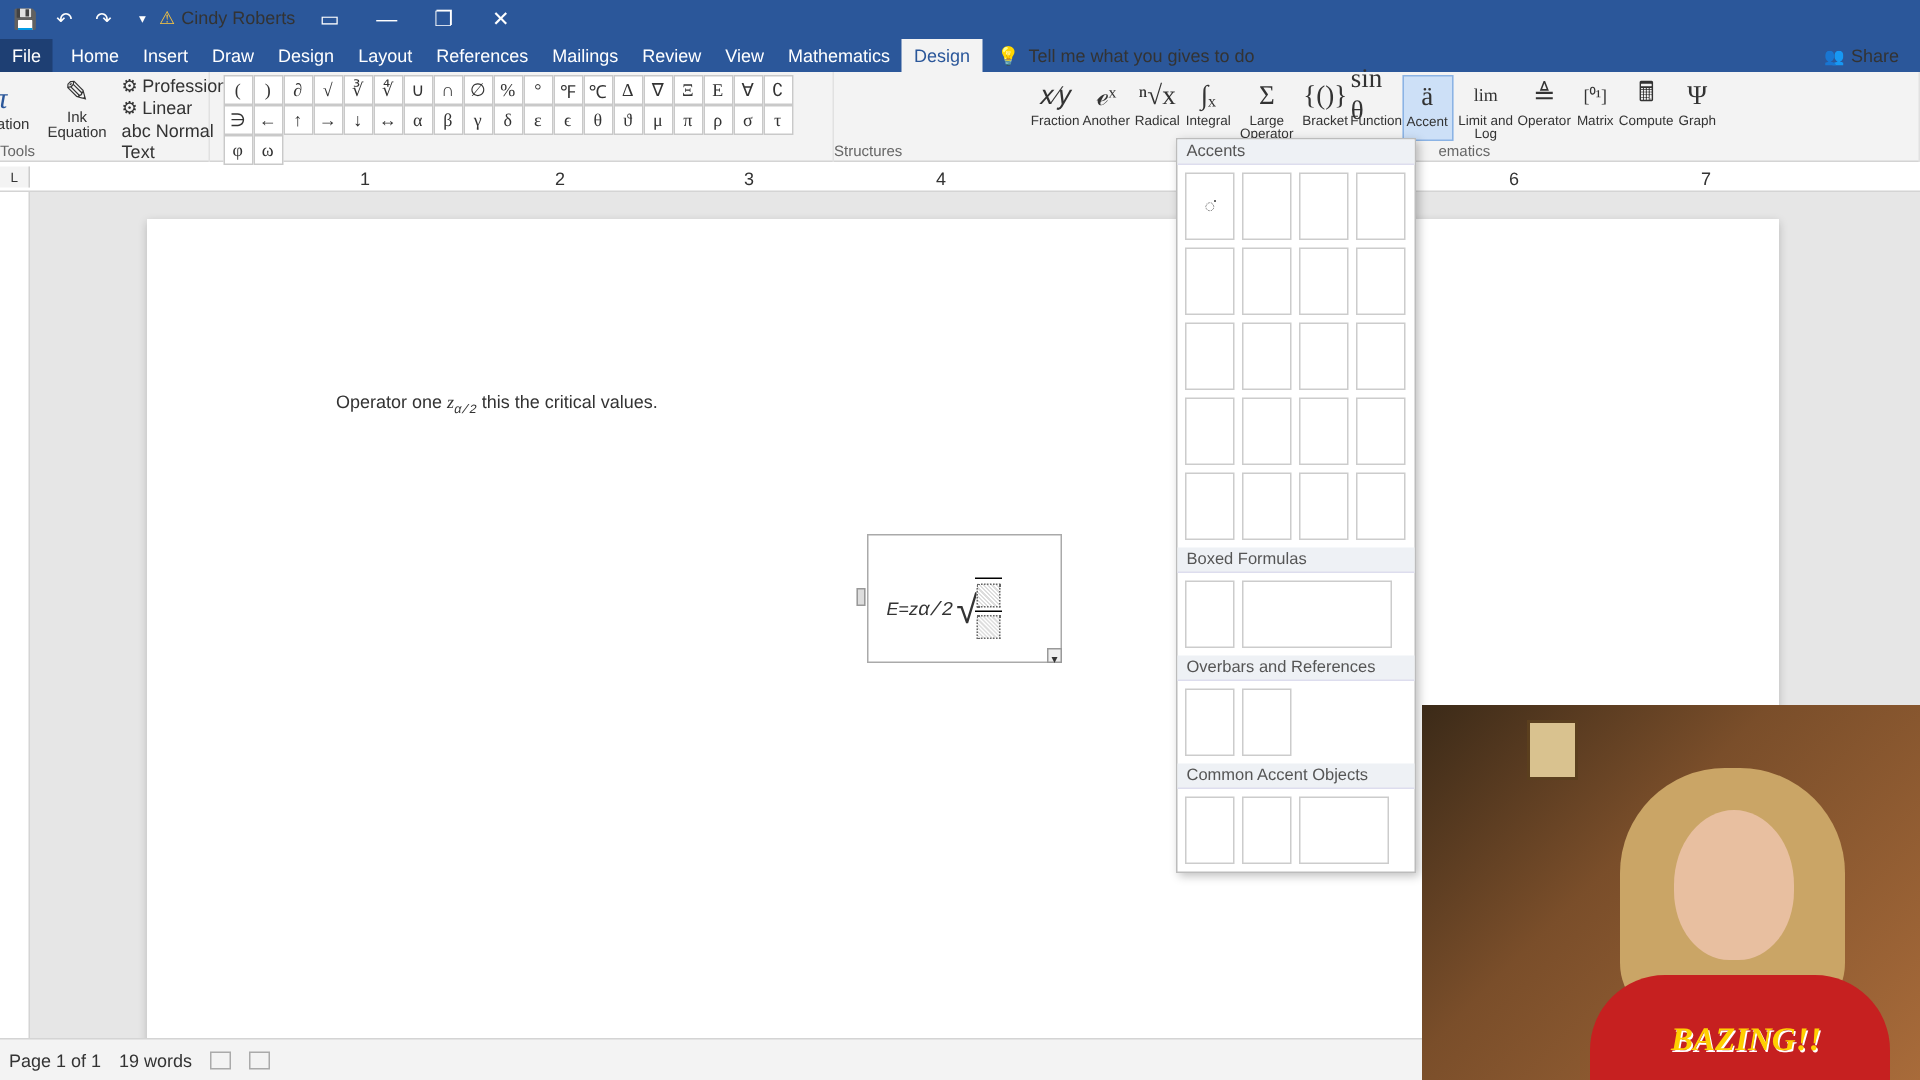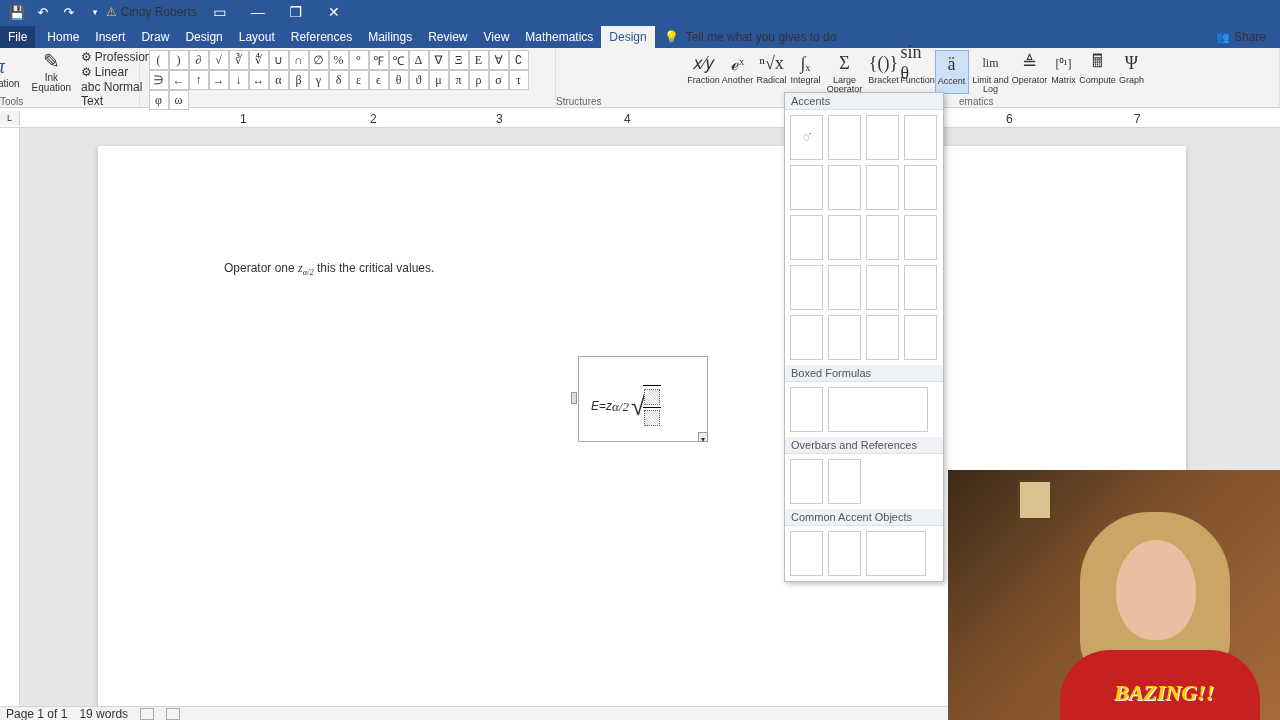--- a/index.html
+++ b/index.html
@@ -47,21 +47,21 @@
 .ruler-corner{width:20px;height:14px;border-right:1px solid #ccc;background:#f3f3f3;font-size:9px;display:flex;align-items:center;justify-content:center}
 .ruler{flex:1;height:14px;background:#fff;position:relative;font-size:9px;color:#666}
 .ruler .n{position:absolute;top:1px}
 
 
 .doc-area{position:absolute;top:128px;left:0;right:0;bottom:14px;background:#e6e6e6;overflow:hidden}
 .vruler{position:absolute;left:0;top:0;width:20px;bottom:0;background:#fff;border-right:1px solid #d4d4d4}
 .page{position:absolute;left:98px;top:18px;width:1088px;height:1400px;background:#fff;box-shadow:0 2px 6px rgba(0,0,0,.2)}
 .page-content{padding:112px 126px;font-family:"Calibri",sans-serif;font-size:19px;color:#000;line-height:1.8}
 .eq-sigma{font-family:"Cambria Math",serif;font-style:italic}
-.eq-sub{font-size:.7em;vertical-align:sub;font-family:Liberation Serif, serif;font-style:italic}
+.eq-sub{font-size:.7em;vertical-align:sub;font-family:Liberation Mono, monospace;font-style:italic}
 
 .eq-box{position:absolute;left:480px;top:210px;width:130px;height:86px;border:1px solid #aaa;background:#fff}
 .eq-box .handle{position:absolute;left:-8px;top:35px;width:6px;height:12px;background:#ddd;border:1px solid #999}
 .eq-box .dd{position:absolute;right:-1px;bottom:-1px;width:10px;height:10px;border:1px solid #999;background:#eee;font-size:8px;text-align:center}
 .eq-box .eq{position:absolute;left:12px;top:26px;font-family:"Cambria Math",serif;font-size:20px;font-style:italic;display:flex;align-items:center}
 .eq-box .radical{display:inline-flex;align-items:center;margin-left:2px}
 .eq-box .root{font-size:26px;font-style:normal}
 .eq-box .ph{width:16px;height:16px;border:1px dotted #666;margin:2px auto;background:repeating-linear-gradient(45deg,#ddd,#ddd 1px,#fff 1px,#fff 2px)}
 
 
@@ -76,21 +76,21 @@
 
 .webcam{position:absolute;right:0;bottom:0;width:332px;height:250px;background:linear-gradient(135deg,#3b2a18,#7a4e2a 40%,#a86b3a);z-index:60}
 .webcam .frame{position:absolute;left:70px;top:10px;width:34px;height:40px;background:#d9c28f;border:2px solid #5b3f1e}
 .webcam .person{position:absolute;right:30px;bottom:0;width:200px;height:220px}
 .webcam .hair{position:absolute;top:12px;left:30px;width:150px;height:170px;background:#caa566;border-radius:70px 70px 40px 40px}
 .webcam .face{position:absolute;top:40px;left:66px;width:80px;height:100px;background:#e8bfa0;border-radius:50% 50% 46% 46%}
 .webcam .shirt{position:absolute;bottom:0;left:10px;width:200px;height:70px;background:#c62020;border-radius:50px 50px 0 0}
 .webcam .txt{position:absolute;bottom:14px;left:54px;font-family:Georgia,serif;font-weight:bold;font-size:22px;color:#ffcf00;font-style:italic;text-shadow:1px 1px #fff}
 
 
-.status-bar{position:absolute;left:0;right:0;bottom:0;height:14px;background:#f3f3f3;border-top:1px solid #d4d4d4;display:flex;align-items:center;font-size:10px;color:#555;padding:0 6px;gap:12px}
+.status-bar{position:absolute;left:0;right:0;bottom:0;height:28px;background:#f3f3f3;border-top:1px solid #d4d4d4;display:flex;align-items:center;font-size:10px;color:#555;padding:0 6px;gap:12px}
 .status-bar .sb-icon{width:14px;height:12px;border:1px solid #aaa}
 </style>
 </head>
 <body>
 
 <div class="title-bar">
   <div class="left">
     <div class="icon-btn">💾</div>
     <div class="icon-btn">↶</div>
     <div class="icon-btn">↷</div>

